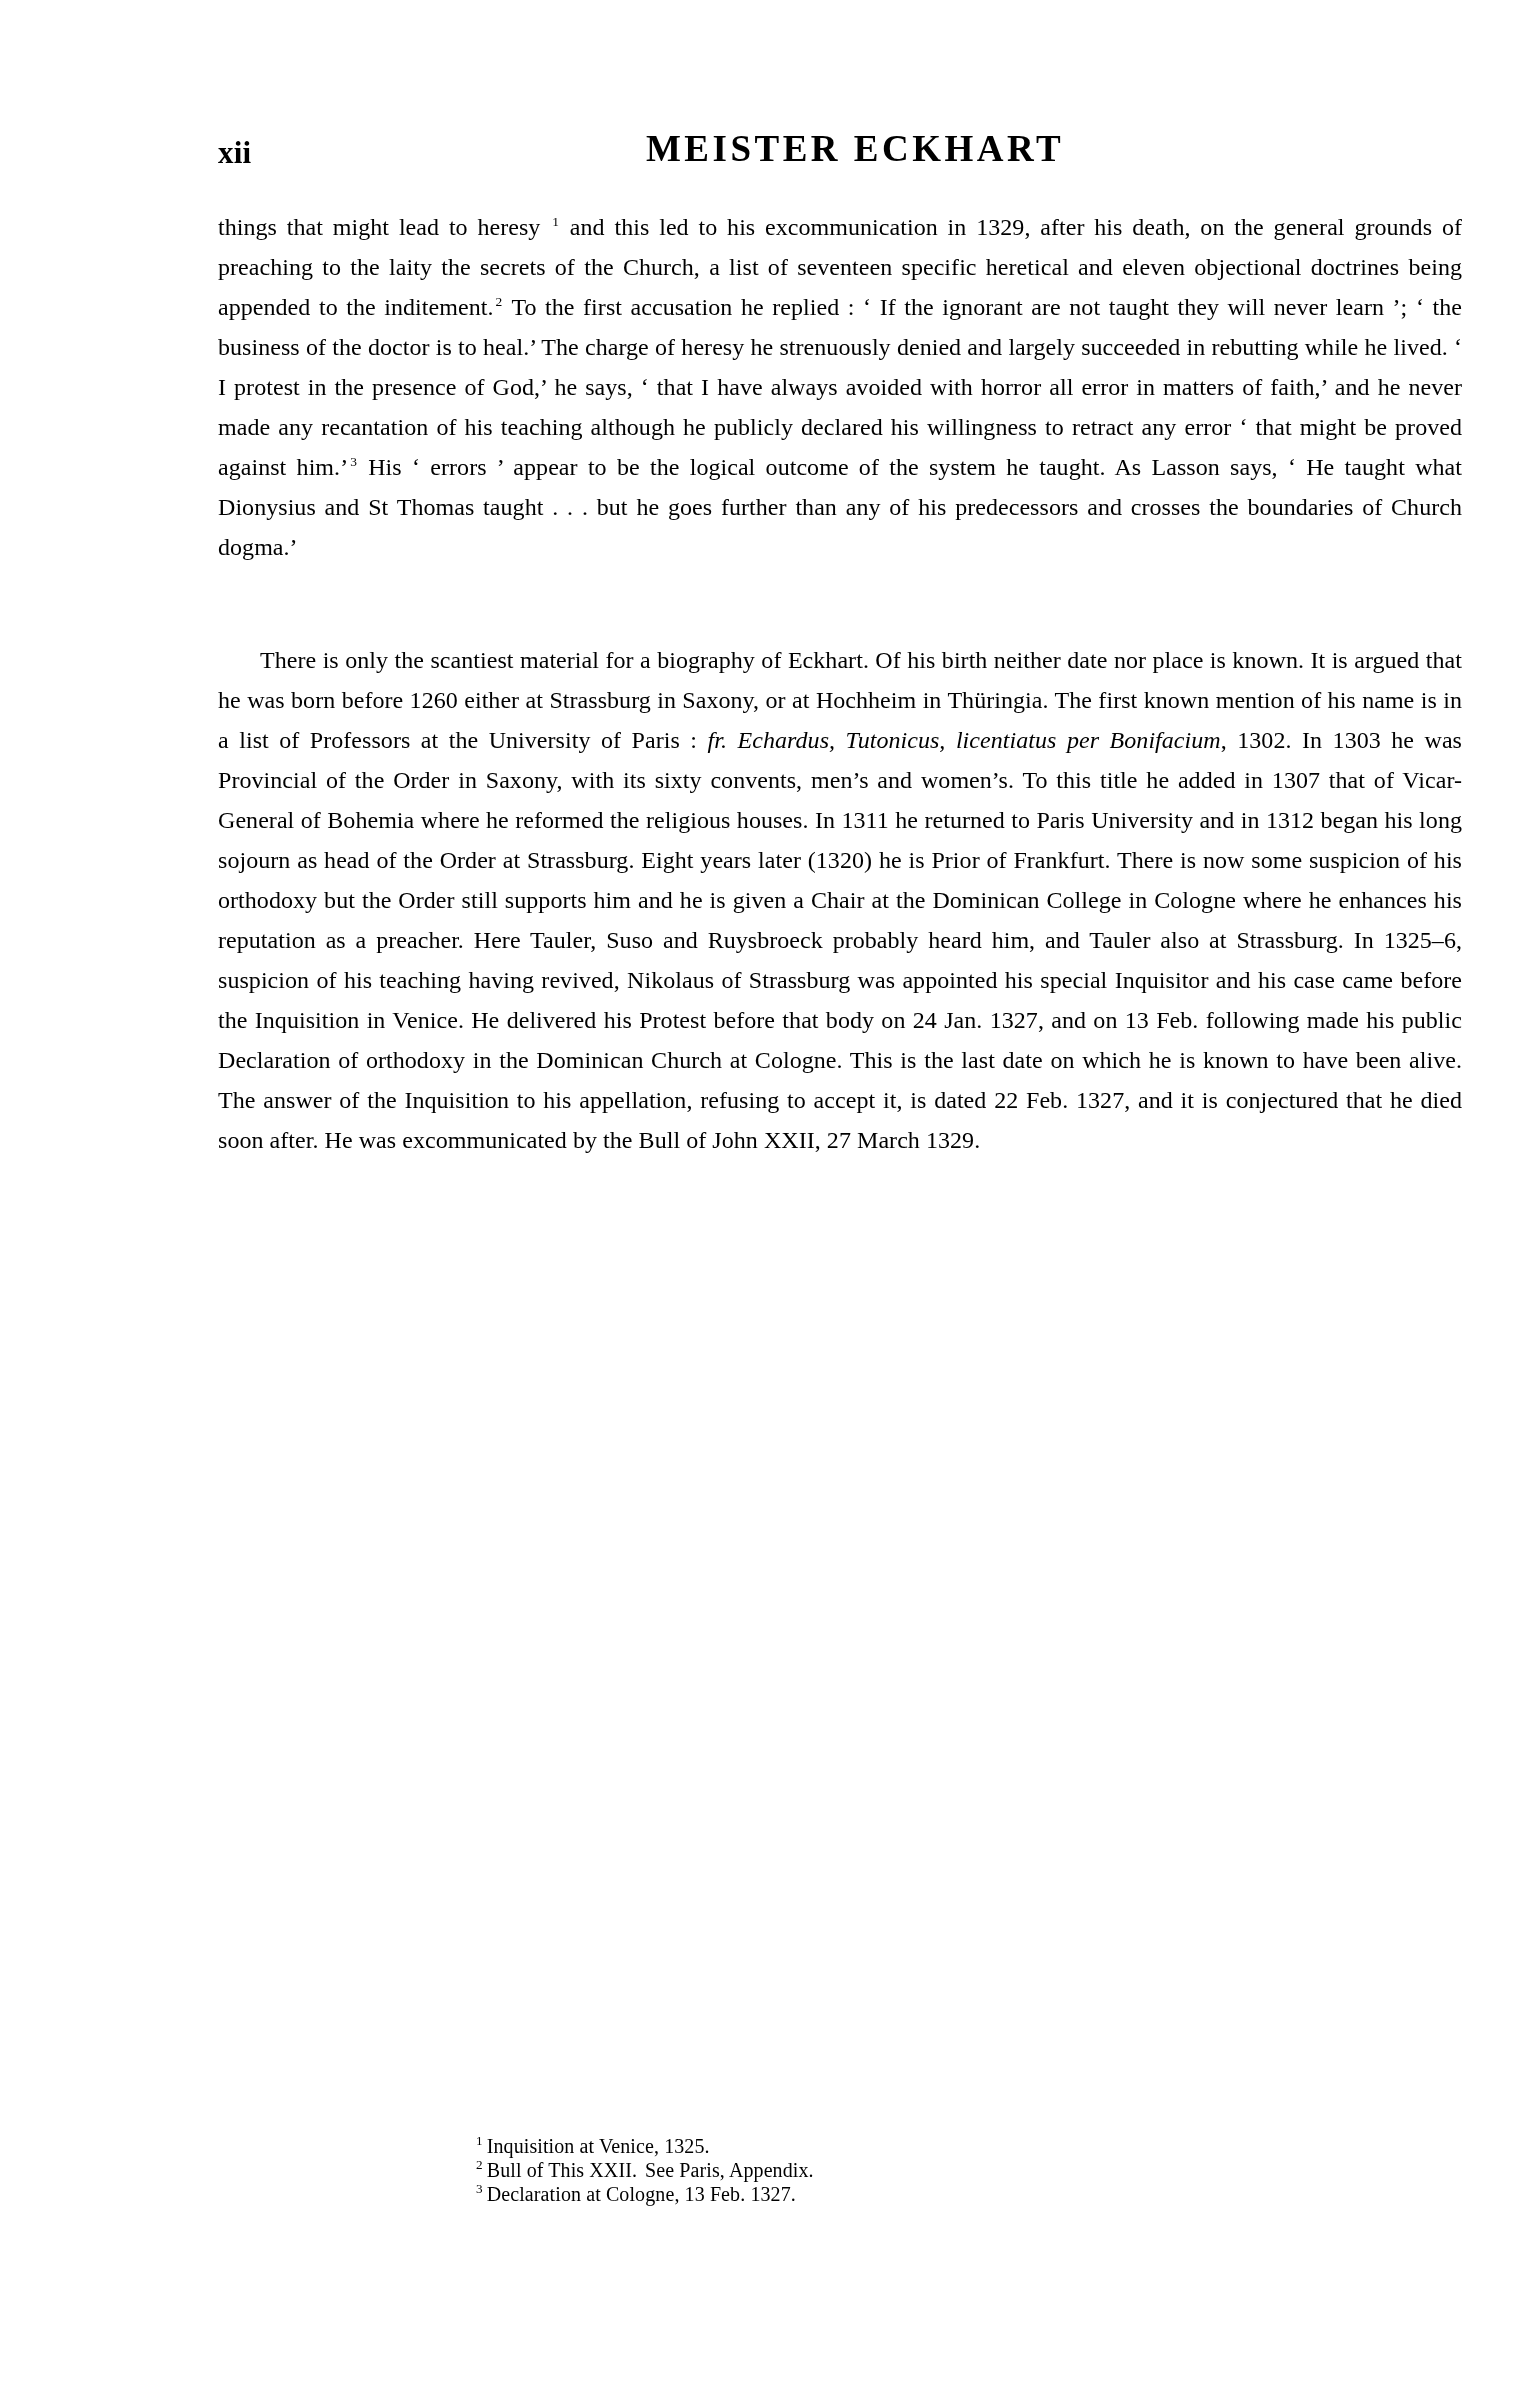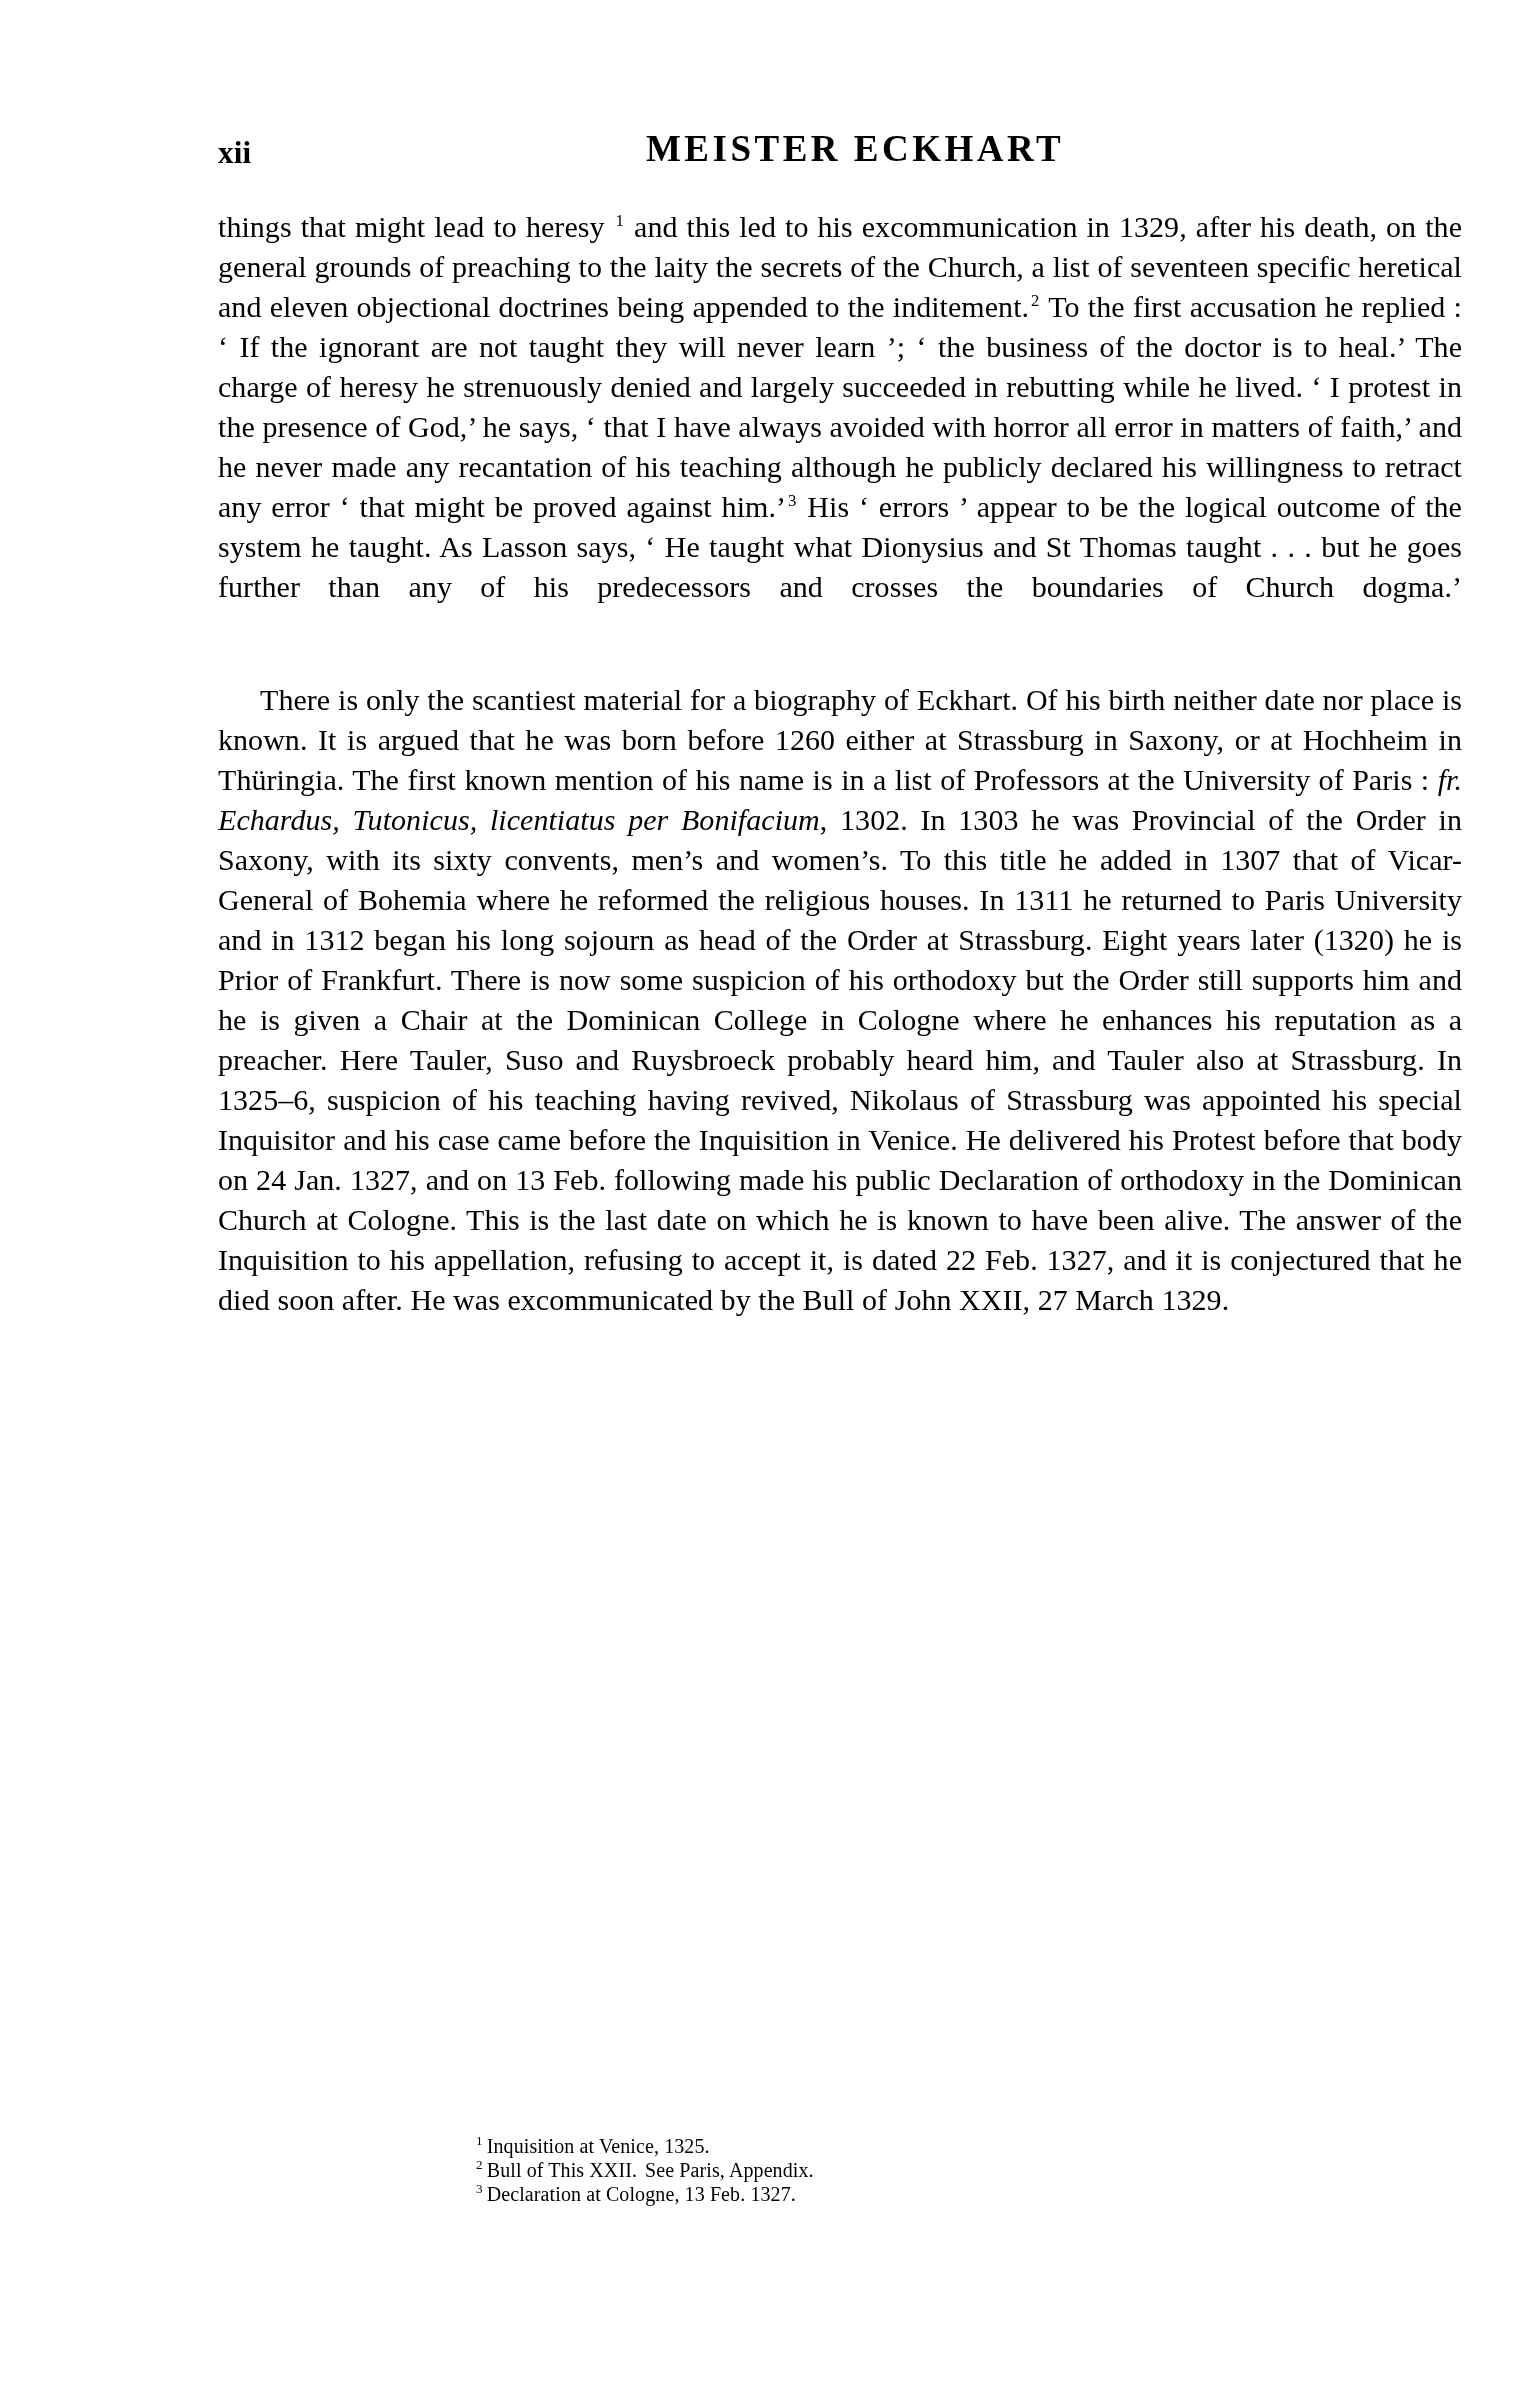--- a/index.html
+++ b/index.html
@@ -55,21 +55,21 @@
   
   .textblock {
     position: absolute;
     left: 218px;
     top: 207px;
     width: 1244px;
   }
 
   p.para {
     margin: 0;
-    font-size: 30px;
+    font-size: 24px;
     line-height: 40px;
     text-align: justify;
     text-justify: inter-word;
     font-weight: 400;
     letter-spacing: 0.05px;
     -webkit-font-smoothing: none;
   }
   p.para + p.para {
     margin-top: 33px;
   }

